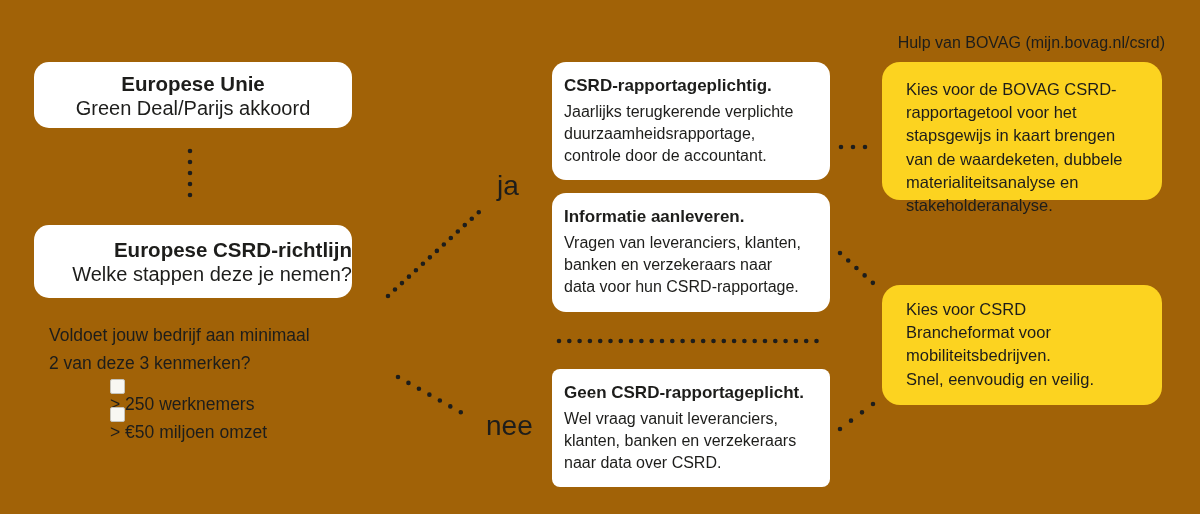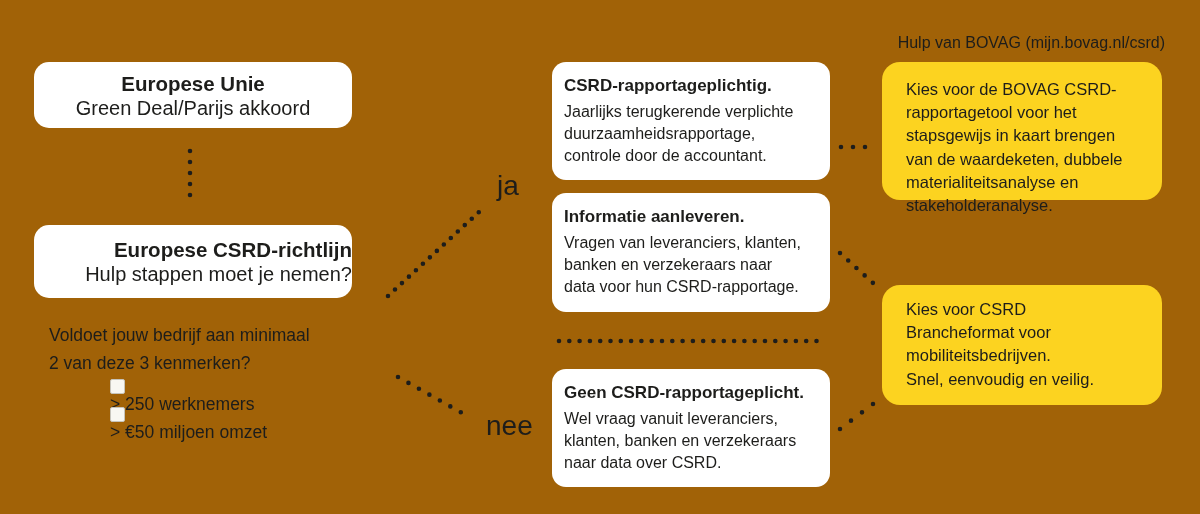--- a/index.html
+++ b/index.html
@@ -71,21 +71,21 @@
     position:absolute;
     font-size:28px;line-height:28px;
   }
   .label-ja{left:497px;top:172px;}
   .label-nee{left:486px;top:412px;}
 
   
   .mid{left:552px;width:278px;padding:13px 12px;border-radius:14px;}
   .box-plichtig{top:62px;height:118px;}
   .box-informatie{top:193px;height:119px;}
-  .box-geen{top:369px;height:118px;}
+  .box-geen{top:369px;height:118px;border-radius:8px;}
   .mid .title{font-size:17px;font-weight:700;line-height:22px;margin-bottom:4px;}
   .mid .body{font-size:16px;line-height:21.8px;}
 
   
   .help-heading{
     position:absolute;right:35px;top:33px;
     font-size:16px;line-height:20px;
   }
   .yellow{left:882px;width:280px;padding:16px 24px;}
   .box-tool{top:62px;height:138px;}
@@ -121,21 +121,21 @@
 
   <div class="help-heading">Hulp van BOVAG (mijn.bovag.nl/csrd)</div>
 
   <div class="card box-eu">
     <div class="title">Europese Unie</div>
     <div class="subtitle">Green Deal/Parijs akkoord</div>
   </div>
 
   <div class="card box-csrd">
     <div class="title">Europese CSRD-richtlijn</div>
-    <div class="subtitle">Hulp stappen moet je nemen?</div>
+    <div class="subtitle">Welke stappen deze je nemen?</div>
   </div>
 
   <div class="question preline">Voldoet jouw bedrijf aan minimaal
 2 van deze 3 kenmerken?</div>
 
   <div class="criteria">
     <div class="row">
       <span class="checkbox"></span>
       <span class="label">&gt; 250 werknemers</span>
     </div>

